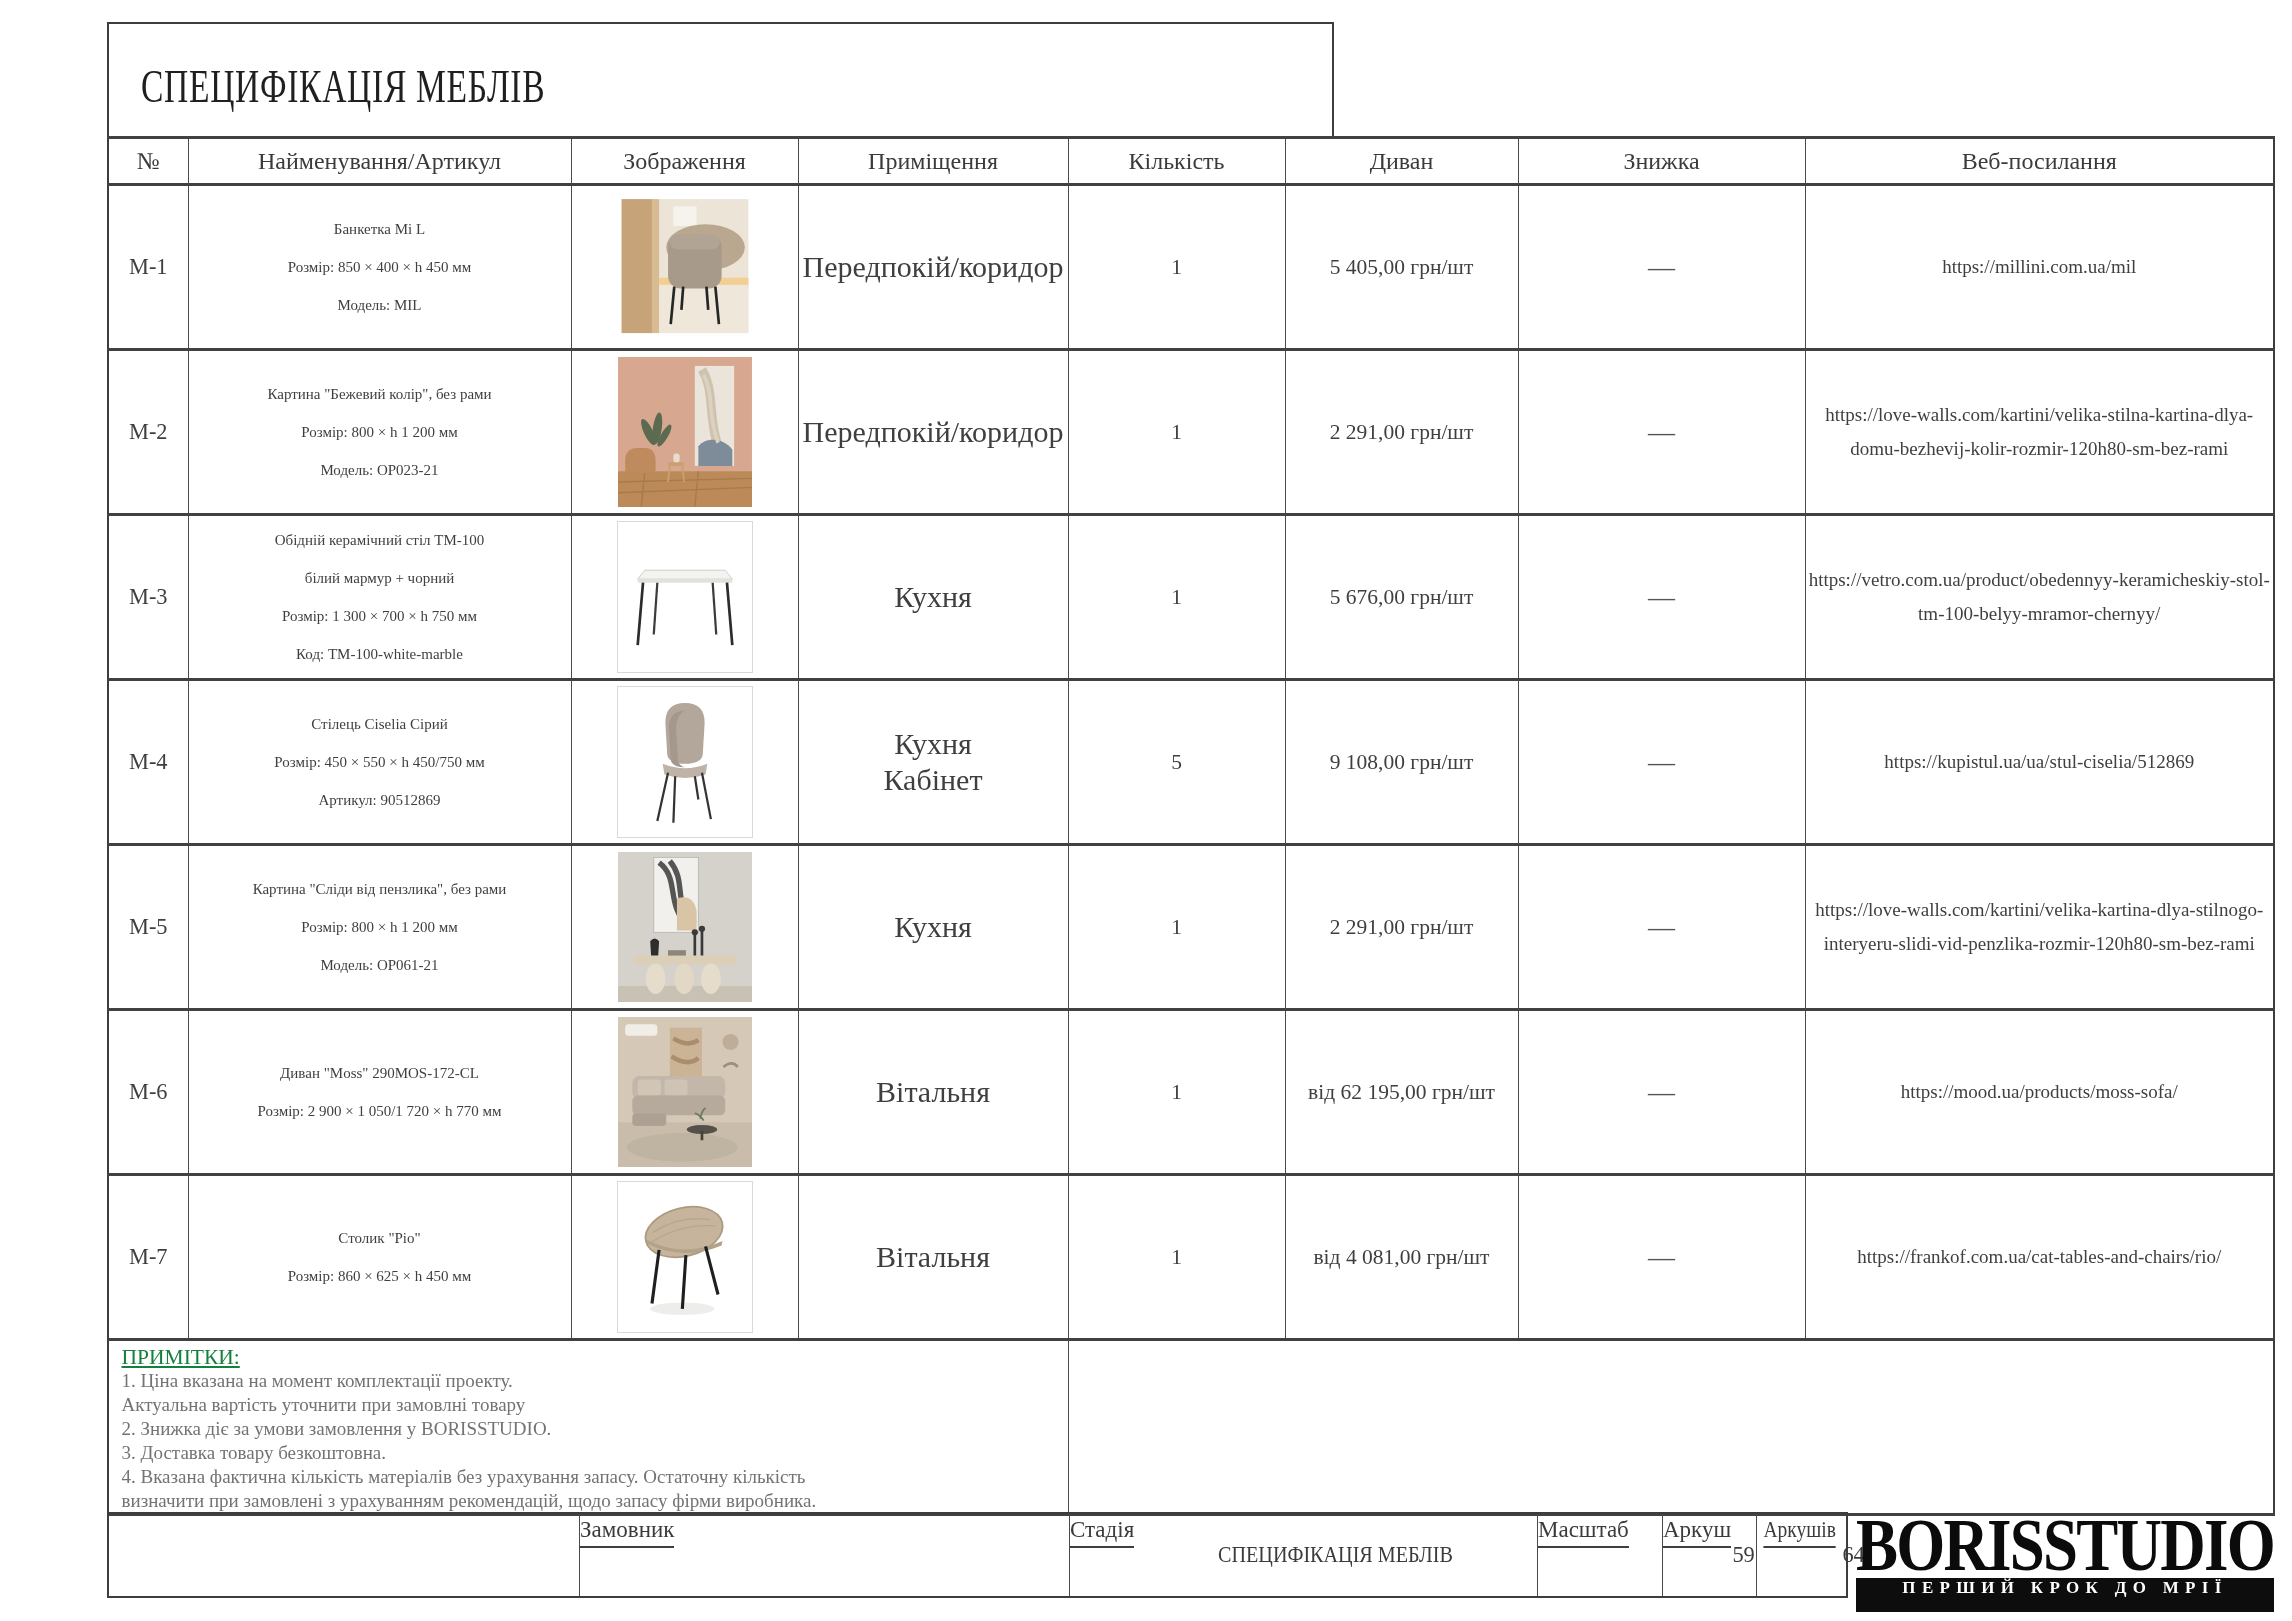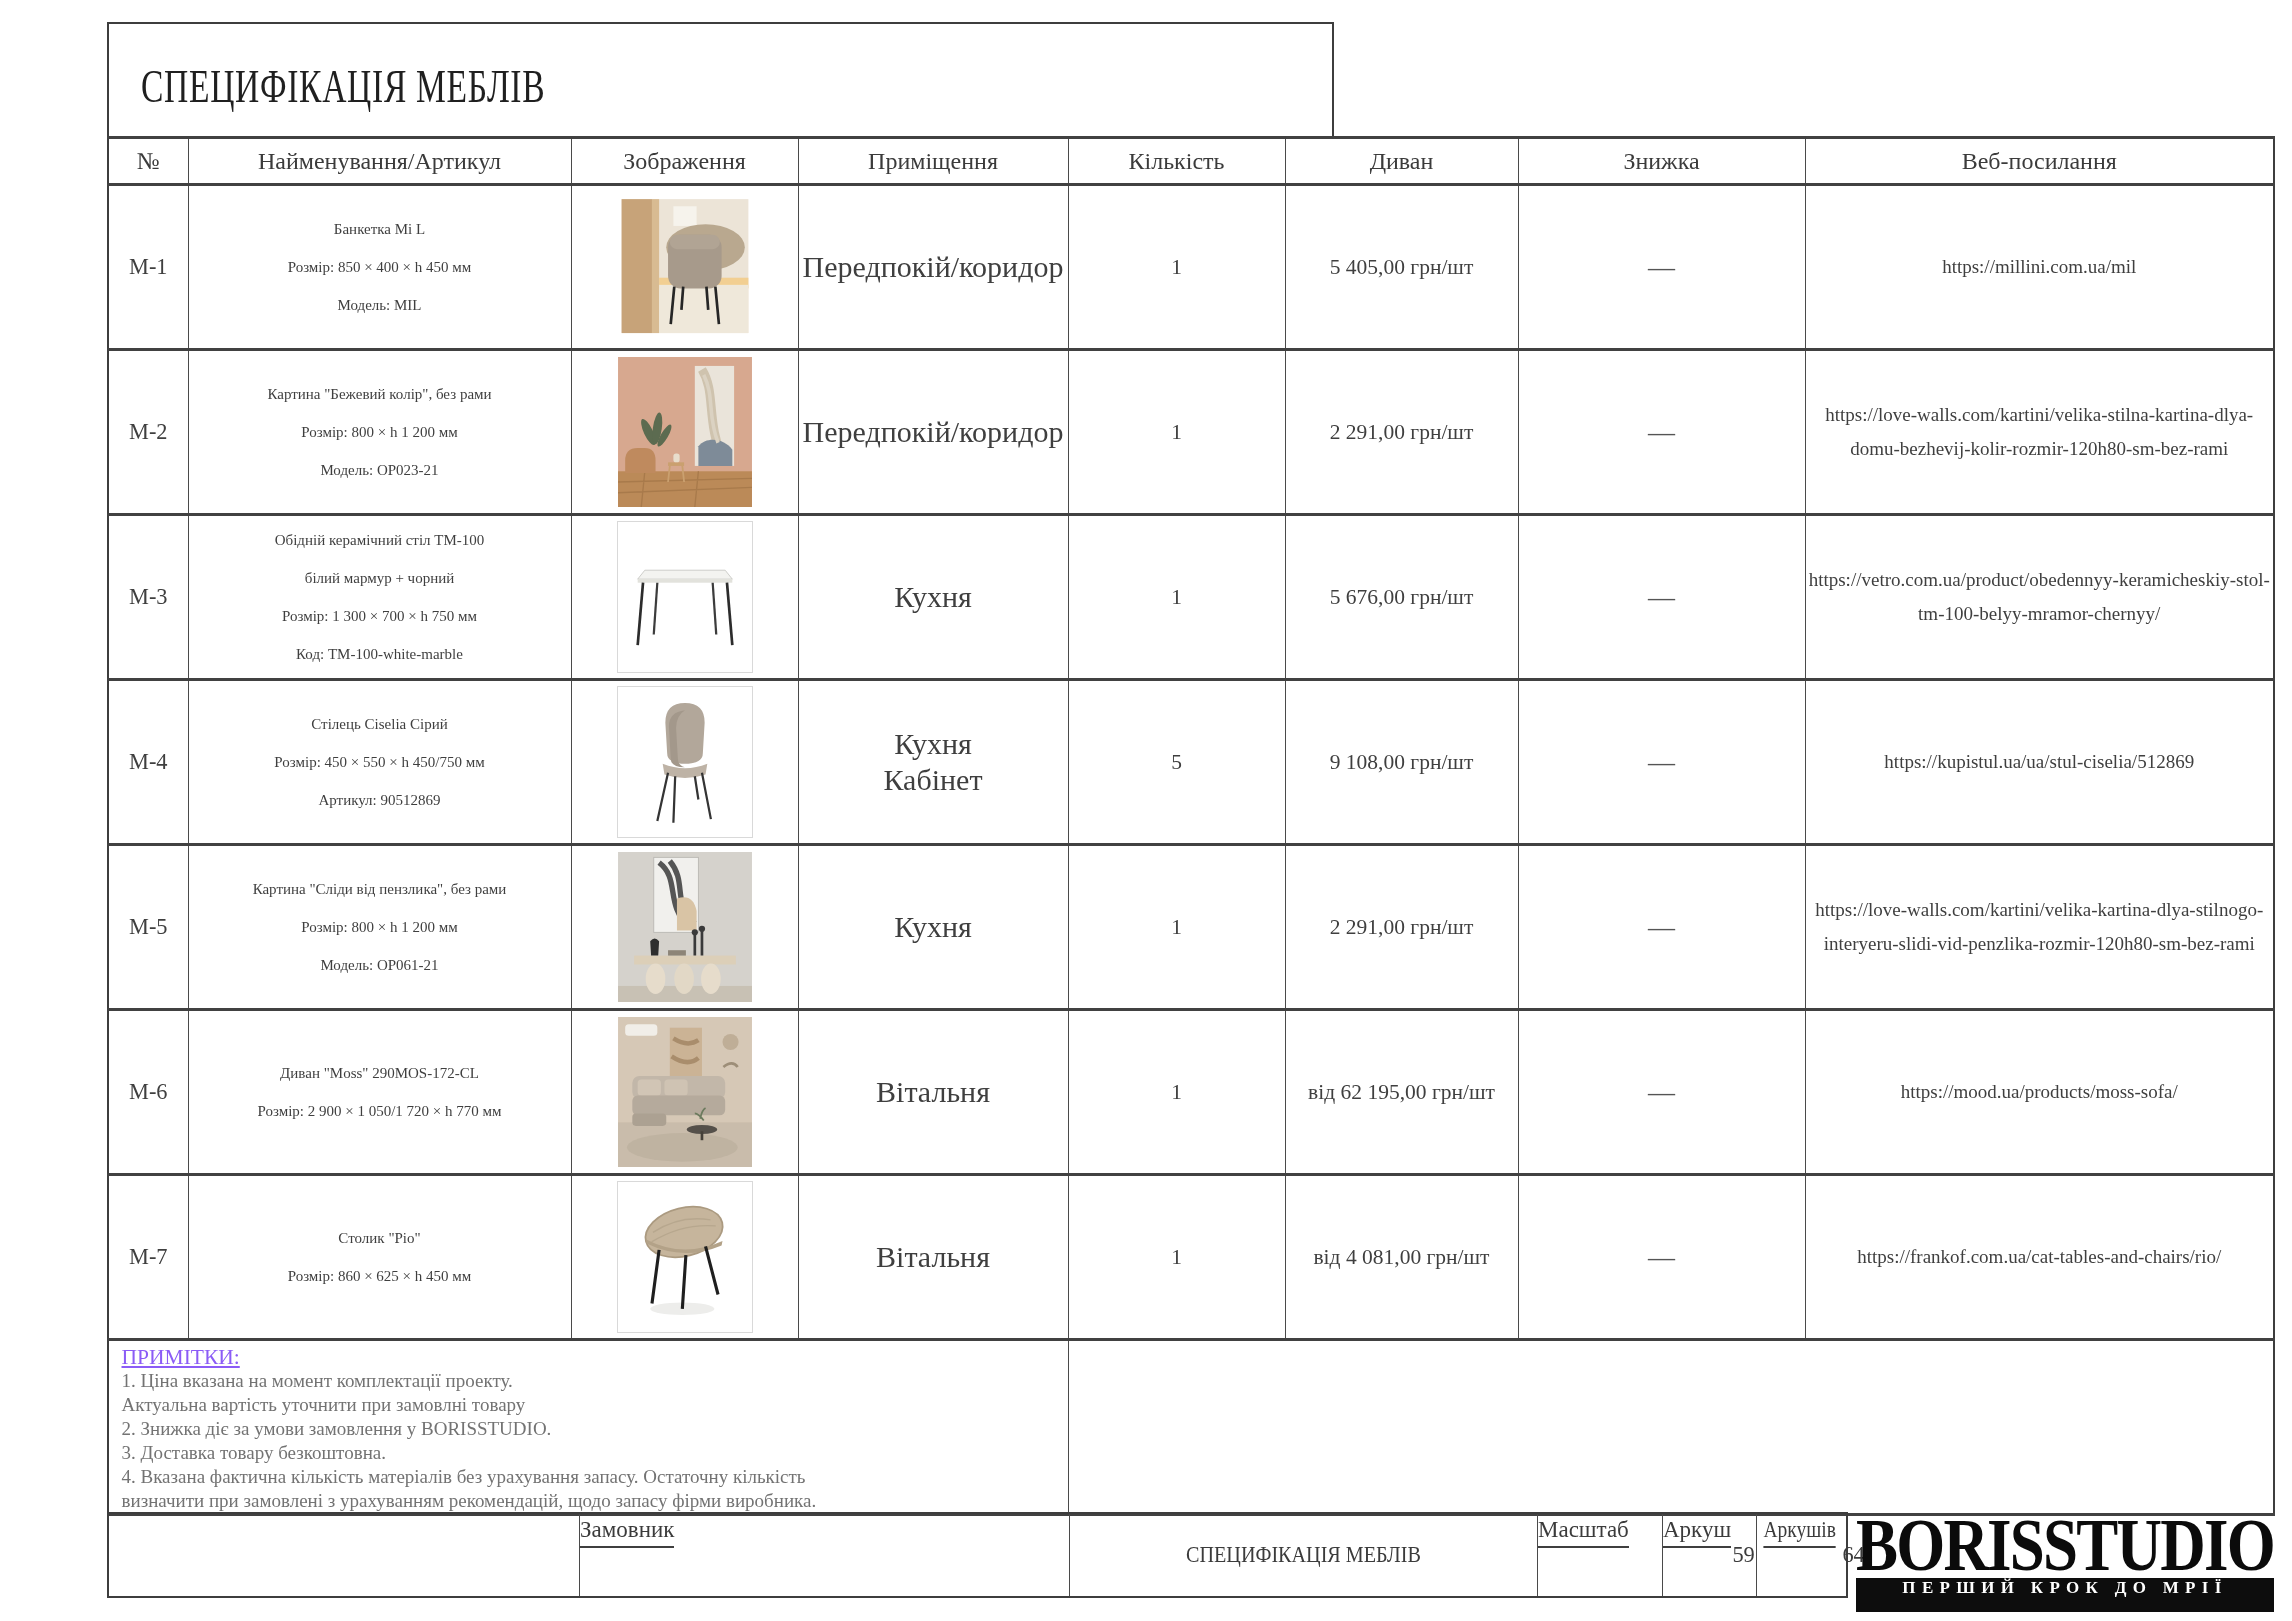--- a/index.html
+++ b/index.html
@@ -28,21 +28,21 @@
   .c-room div{font-size:30px;line-height:36px;}
   .c-qty{font-size:21.5px;}
   .c-price{font-size:21.5px;white-space:nowrap;}
   .c-disc{font-size:27px;color:#555;}
   .c-link{font-size:19px;line-height:34px;padding:0 12.5px;overflow-wrap:break-word;}
   .photo{width:134px;height:150px;margin:0 auto;background:#fff;}
   .ph-border{outline:0.9px solid #d9d9d9;}
 
   
   .notes-cell{text-align:left !important;vertical-align:top !important;padding:3.6px 0 0 12.5px !important;}
-  .notes-cell .nh{font-size:21.5px;line-height:24px;text-decoration:underline;color:#8b5cf6;}
+  .notes-cell .nh{font-size:21.5px;line-height:24px;text-decoration:underline;color:#15803d;}
   .notes-cell .nl{font-size:19px;line-height:24px;color:#737373;}
 
   
   .footer{position:absolute;left:107px;top:1512px;width:1737px;height:82px;
           border:2.7px solid #3d3d3d;display:flex;box-sizing:content-box;}
   .fcell{box-sizing:border-box;display:flex;}
   .fcell + .fcell{border-left:1.8px solid #4a4a4a;}
   .fhead{height:32px;border-bottom:2.7px solid #3f3f3f;display:flex;align-items:center;justify-content:center;
          font-size:23px;color:#3b3b3b;}
   .fbody{flex:1;display:flex;align-items:center;justify-content:center;font-size:22.4px;color:#3b3b3b;}
@@ -334,20 +334,21 @@
   </tbody>
     </table>
 
   <div class="footer">
     <div class="fcell" style="flex:0 0 470px"></div>
     <div class="fcell" style="flex:0 0 490px">
       <div class="fhead">Замовник</div>
       <div class="fbody"></div>
     </div>
     <div class="fcell" style="flex:0 0 468px">
+      <div class="fhead">Стадія</div>
       <div class="fbody">
           <span class="stage-val">СПЕЦИФІКАЦІЯ МЕБЛІВ</span>
         </div>
     </div>
     <div class="fcell" style="flex:0 0 125px">
       <div class="fhead">Масштаб</div>
       <div class="fbody"></div>
     </div>
     <div class="fcell" style="flex:0 0 94px">
       <div class="fhead">Аркуш</div>

